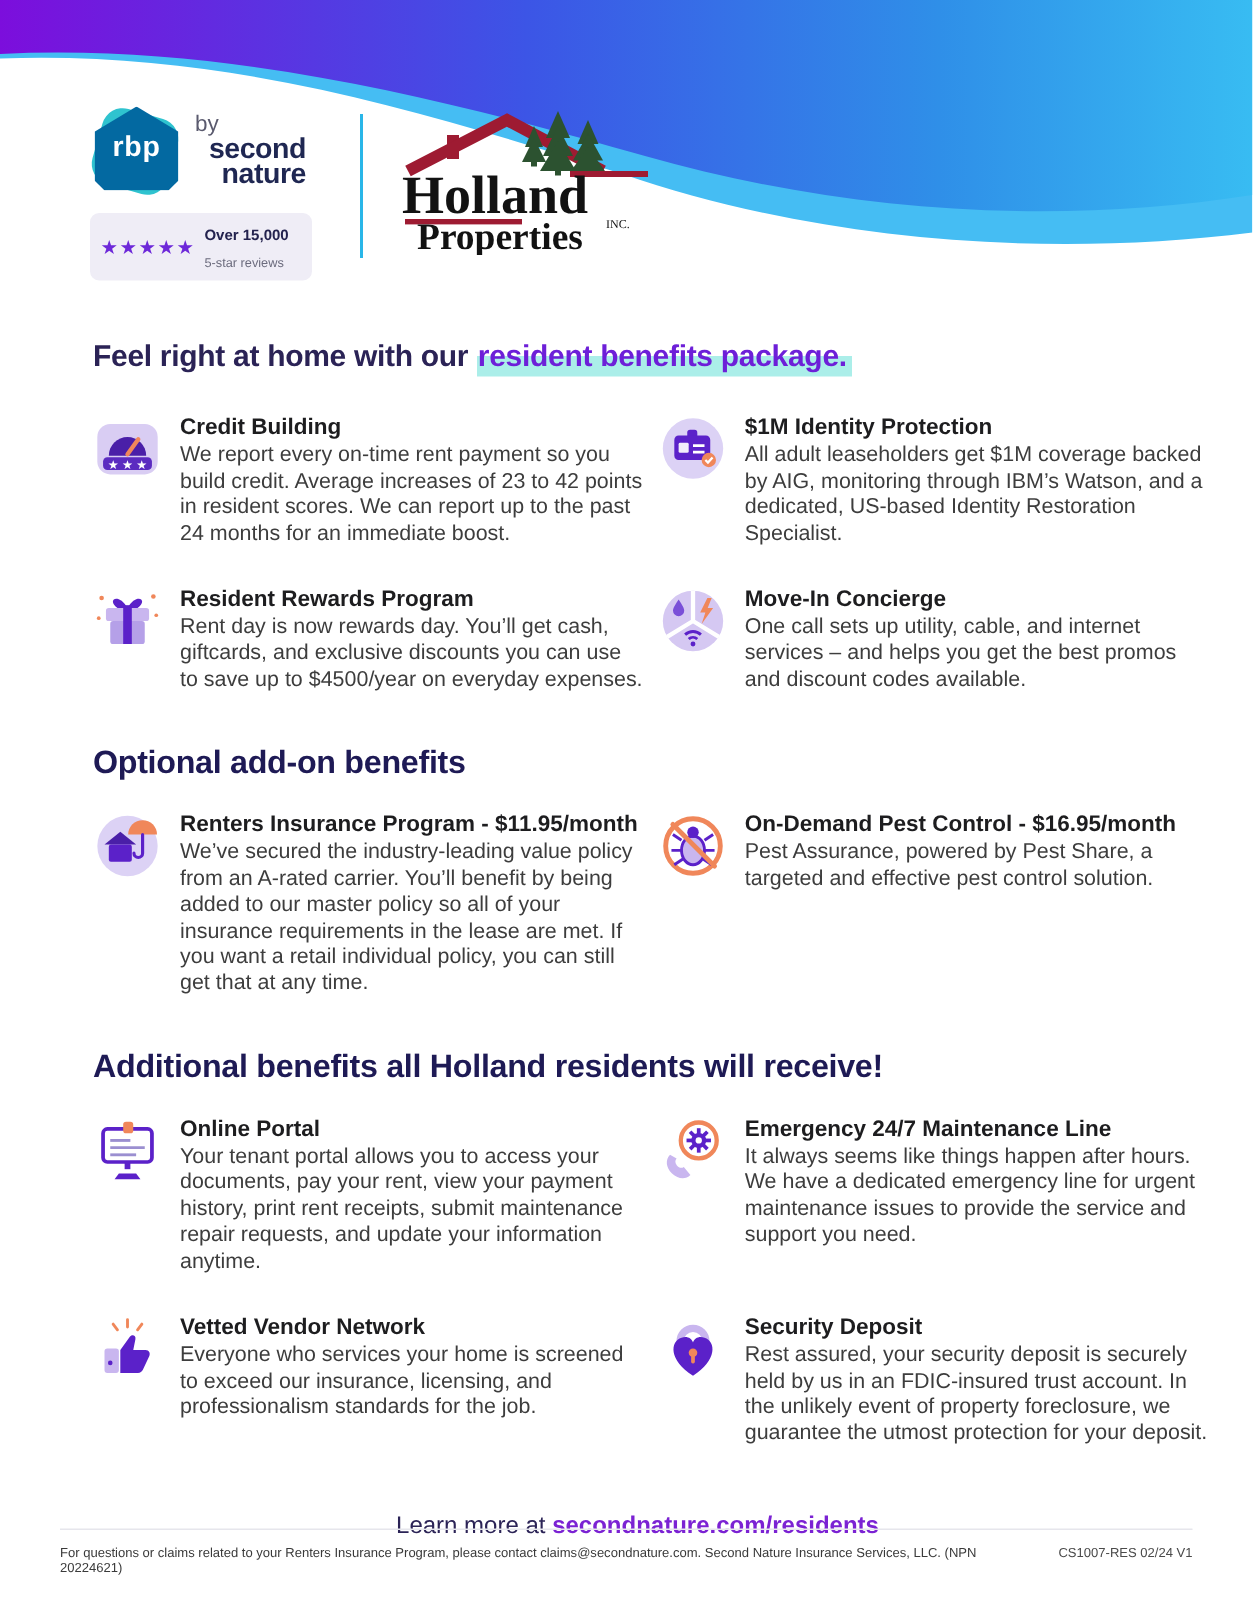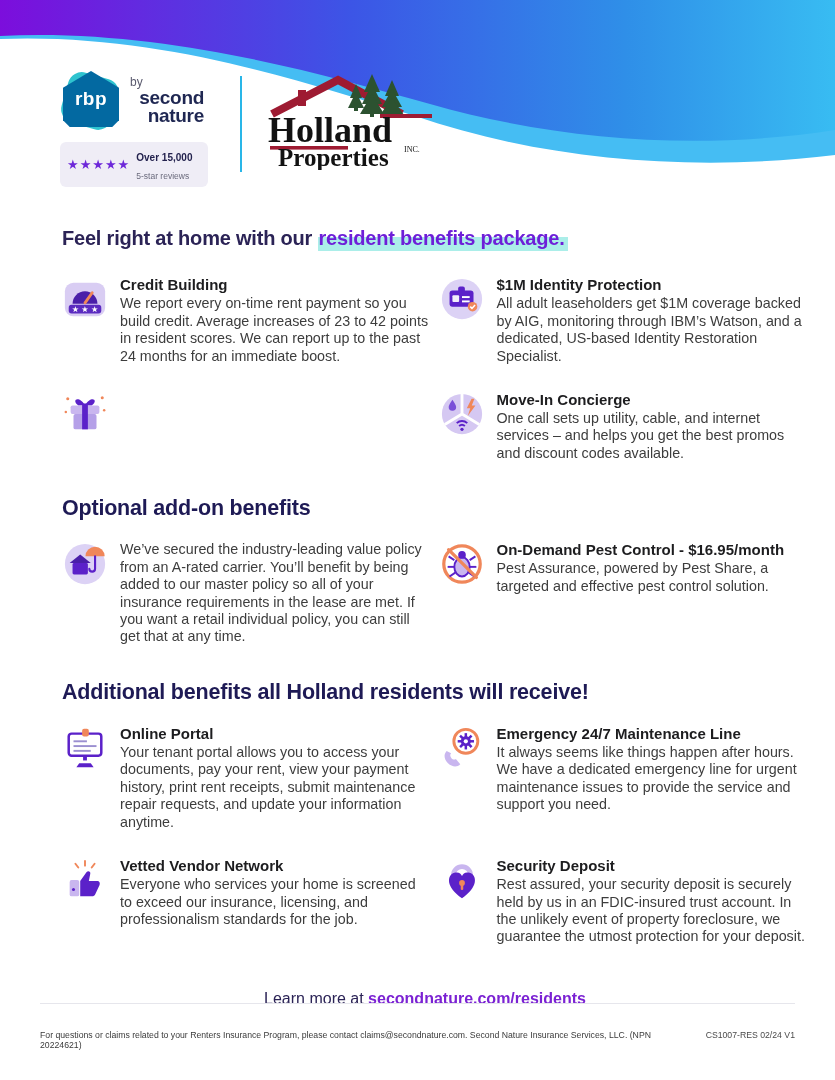--- a/index.html
+++ b/index.html
@@ -14,21 +14,21 @@
   .header-row { position:relative; z-index:2; display:flex; align-items:flex-start; padding:70px 0 0 60px; }
   .rbp-block { width:160px; }
   .rbp-lockup { display:flex; align-items:center; gap:8px; }
   .rbp-mark { position:relative; width:62px; height:60px; flex:0 0 62px; }
   .rbp-teal { position:absolute; left:4px; top:5px; width:52px; height:52px; background:#2fc3cf; border-radius:14px; transform:rotate(16deg); }
   .rbp-house { position:absolute; left:3px; top:1px; width:56px; height:56px; background:#0369a1;
     clip-path:polygon(50% 0%,100% 30%,100% 88%,88% 100%,12% 100%,0% 88%,0% 30%);
     display:flex; align-items:center; justify-content:center; }
   .rbp-house span { color:#fff; font-weight:bold; font-size:19px; letter-spacing:.5px; }
   .brand-text { line-height:1; }
-  .brand-by { font-size:12px; color:#5a5a6e; display:block; margin-bottom:1px; }
+  .brand-by { font-size:15px; color:#5a5a6e; display:block; margin-bottom:1px; }
   .brand-name { font-size:19px; font-weight:bold; color:#1f2752; line-height:.92; text-align:right; width:74px; letter-spacing:-.3px; }
   .review-badge { margin-top:12px; width:148px; background:#efedf6; border-radius:6px; padding:5px 7px; display:flex; align-items:center; gap:6px; }
   .stars { color:#6d28d9; font-size:13px; letter-spacing:1px; white-space:nowrap; }
   .review-text { line-height:1.1; }
   .review-line1 { font-size:10px; font-weight:bold; color:#23224e; }
   .review-line2 { font-size:8.5px; color:#6b6b7d; }
   .header-divider { width:2px; height:96px; background:#29b6e8; margin:6px 26px 0 20px; }
   .holland-logo { margin-top:4px; }
   
   .main-title { position:relative; z-index:1; margin:40px 0 0 62px; font-size:20px; font-weight:600; color:#2b2356; letter-spacing:-.2px; white-space:nowrap; }
@@ -39,21 +39,21 @@
   .benefit { display:flex; gap:12px; align-items:flex-start; }
   .icon-wrap { flex:0 0 46px; width:46px; height:46px; }
   .icon-wrap svg { width:46px; height:46px; display:block; }
   .benefit h3 { font-size:15px; font-weight:bold; color:#1d1d1f; margin-bottom:2px; }
   .benefit p { font-size:14.3px; line-height:1.22; color:#3d3d3d; max-width:330px; }
   .section-heading { margin:34px 0 0 62px; font-size:21.5px; font-weight:800; color:#1e1a55; letter-spacing:-.2px; position:relative; z-index:1; }
   .grid.tight { margin-top:20px; }
   
   .learn-more { text-align:center; margin-top:44px; font-size:16px; color:#2b2356;padding-left:15px; }
   .learn-more a { color:#7b22d3; font-weight:bold; text-decoration:none; }
-  .fine-print { position:absolute; left:40px; right:40px; bottom:30px; border-top:1px solid #e6e6ec; padding-top:26px;
+  .fine-print { position:absolute; left:40px; right:40px; bottom:30px; border-top:1px solid #e6e6ec; padding-top:10px;
     display:flex; justify-content:flex-end; gap:24px; font-size:8.7px; color:#3a3a3a; }
   .fine-print .code { color:#4a4a4a; white-space:nowrap; }
 </style>
 </head>
 <body>
 
 <svg class="wave-banner" viewBox="0 0 835 175" preserveAspectRatio="none">
   <defs>
     <linearGradient id="waveGrad" x1="0" y1="0" x2="835" y2="0" gradientUnits="userSpaceOnUse">
       <stop offset="0" stop-color="#7c0edc"></stop>
@@ -167,20 +167,24 @@
           <circle cx="42" cy="7" r="1.6" fill="#f0875a"></circle>
         <circle cx="4" cy="22" r="1.3" fill="#f0875a"></circle>
           <circle cx="44" cy="20" r="1.3" fill="#f0875a"></circle>
         <path d="M24 15 C18 4,9 9,17 15 Z" fill="#5b21c9"></path>
         <path d="M24 15 C30 4,39 9,31 15 Z" fill="#5b21c9"></path>
         <rect x="9" y="15" width="30" height="9" rx="2" fill="#c9b6ef"></rect>
         <rect x="12" y="24" width="24" height="16" rx="2" fill="#b5a0e8"></rect>
         <rect x="21" y="13" width="6" height="27" fill="#5b21c9"></rect>
       </svg>
     </span>
+    <div>
+      <h3>Resident Rewards Program</h3>
+      <p>Rent day is now rewards day. You’ll get cash, giftcards, and exclusive discounts you can use to save up to $4500/year on everyday expenses.</p>
+    </div>
   </div>
 
   <div class="benefit">
     <span class="icon-wrap">
       <svg viewBox="0 0 48 48">
         <circle cx="24" cy="24" r="21" fill="#d5c8f2"></circle>
         <path d="M24 3 V24 M24 24 L6 35 M24 24 L42 35" stroke="#ffffff" stroke-width="3" fill="none"></path>
         <path d="M14 9 c-2.6 4,-3.9 6,-3.9 7.8 a3.9 3.9 0 0 0 7.8 0 c0-1.8-1.3-3.8-3.9-7.8 Z" fill="#7a4fd8"></path>
         <polygon points="34,8 29,18 32.6,18 30,26 38,15 34.2,15 37,8" fill="#f0875a"></polygon>
         <path d="M18.5 33.5 a8 8 0 0 1 11 0 M21 36.5 a4.5 4.5 0 0 1 6 0" stroke="#5b21c9" stroke-width="2" fill="none"></path>
@@ -201,20 +205,21 @@
     <span class="icon-wrap">
       <svg viewBox="0 0 48 48">
         <circle cx="24" cy="24" r="21" fill="#dcd2f5"></circle>
         <polygon points="8,23 19,14 30,23" fill="#4a1fa8"></polygon>
         <rect x="11" y="23" width="16" height="12" rx="1.5" fill="#5b21c9"></rect>
         <path d="M24.5 16 a10 10 0 0 1 20 0 Z" fill="#f0875a"></path>
         <path d="M34.5 16 V29 a3 3 0 0 1 -6 0" stroke="#5b21c9" stroke-width="2.2" fill="none" stroke-linecap="round"></path>
       </svg>
     </span>
     <div>
+      <h3>Renters Insurance Program - $11.95/month</h3>
       <p>We’ve secured the industry-leading value policy from an A-rated carrier. You’ll benefit by being added to our master policy so all of your insurance requirements in the lease are met. If you want a retail individual policy, you can still get that at any time.</p>
     </div>
   </div>
 
   <div class="benefit">
     <span class="icon-wrap">
       <svg viewBox="0 0 48 48">
         <circle cx="24" cy="24" r="19" fill="#ffffff" stroke="#f0875a" stroke-width="3.4"></circle>
         <g stroke="#5b21c9" stroke-width="2">
           <line x1="16" y1="20" x2="10" y2="16"></line>

